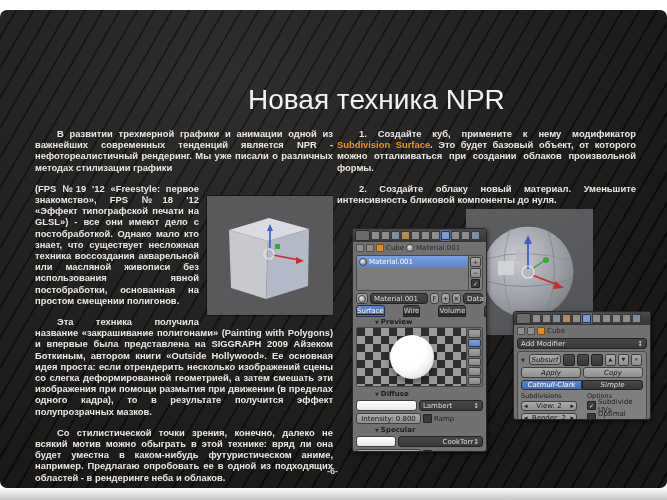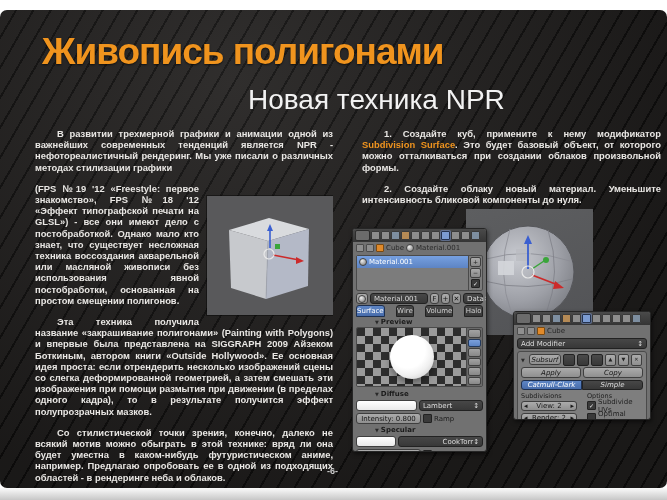--- a/index.html
+++ b/index.html
@@ -14,21 +14,21 @@
   }
   .bottom-strip{position:absolute;left:0;bottom:0;width:667px;height:12px;
     background:linear-gradient(#fbfbfb,#c7c7c7);}
   .title{position:absolute;left:42px;top:31px;margin:0;font-size:37px;font-weight:bold;
     letter-spacing:-1px;color:#f0941e;text-shadow:0 1px 2px rgba(0,0,0,.6);}
   .subtitle{position:absolute;left:248px;top:84px;margin:0;font-size:28px;font-weight:normal;
     color:#f2f2f2;letter-spacing:0;}
   .col{position:absolute;top:128px;color:#e9e7e4;font-size:9.4px;line-height:11.2px;
     font-weight:bold;text-align:justify;}
   .col-left{left:35px;width:298px;}
-  .col-right{left:362px;width:299px;}
+  .col-right{left:337px;width:299px;}
   .para{margin:0 0 10px;text-indent:22px;}
   .para.cont{text-indent:0;}
   .accent{color:#f0941e;}
   .flow{overflow:hidden;}
   .cube-fig{float:right;width:126px;height:119px;margin:13px 0 3px 8px;background:#59595b;
     box-shadow:0 0 0 1px rgba(0,0,0,.4);}
   .page-number{position:absolute;left:327px;top:466px;font-size:9px;color:#cccccc;font-weight:bold;}
 
   
   .viewport{position:absolute;left:466px;top:209px;width:127px;height:126px;z-index:1;
@@ -66,21 +66,21 @@
   .chk{width:7px;height:7px;border-radius:1px;background:#3a3a3a;border:1px solid #222;color:#e8e8e8;
     font-size:6px;line-height:7px;text-align:center;flex:none;}
   .chk.off{color:transparent;}
   .wrow{height:13px;flex:none;display:flex;align-items:center;gap:2px;padding:0 3px;}
   .dark{background:linear-gradient(#474747,#383838);border:1px solid #222;border-radius:3px;
     color:#dcdcdc;display:flex;align-items:center;padding:0 3px;height:11px;box-sizing:border-box;}
   .light{background:linear-gradient(#ababab,#8f8f8f);border:1px solid #3f3f3f;border-radius:3px;
     color:#161616;display:flex;align-items:center;justify-content:center;height:11px;box-sizing:border-box;}
   .swatch{background:linear-gradient(#ffffff,#e9e9e9);border:1px solid #3f3f3f;border-radius:3px;
     height:11px;box-sizing:border-box;}
-  .tabs{height:12px;flex:none;display:flex;gap:11px;padding:0 3px;}
+  .tabs{height:12px;flex:none;display:flex;gap:18px;padding:0 3px;text-decoration:underline;}
   .tab{flex:1;border-radius:3px 3px 0 0;display:flex;align-items:center;justify-content:center;
     background:linear-gradient(#474747,#383838);border:1px solid #222;color:#cfcfcf;}
   .tab.active{background:linear-gradient(#5e86c6,#476cab);color:#fff;border-color:#1e3050;}
   .seclabel{height:10px;flex:none;display:flex;align-items:center;gap:2px;padding:0 22px;color:#1b1b1b;font-weight:bold;}
   .tri{font-size:5px;color:#2a2a2a;}
   .preview{flex:none;height:58px;margin:0 3px 2px;border:1px solid #4a4a4a;border-radius:2px;display:flex;overflow:hidden;}
   .checker{flex:1;position:relative;
     background-image:conic-gradient(#9a9a9a 0 25%, #2d2d2d 0 50%, #9a9a9a 0 75%, #2d2d2d 0);
     background-size:16px 16px;}
   .pv-sphere{position:absolute;left:50%;top:50%;width:44px;height:44px;margin:-22px 0 0 -22px;border-radius:50%;
@@ -105,21 +105,20 @@
   .half>div{flex:1;display:flex;align-items:center;gap:2px;}
   .lblrow{height:9px;font-size:6.5px;color:#202020;}
   .stepper{flex:1;justify-content:space-between;padding:0 2px;height:10px;}
 </style>
 </head>
 <body>
 
 <div class="stage">
   <div class="page-bg"></div>
 
-  <h1 class="title">Живопись полигонами</h1>
   <h2 class="subtitle">Новая техника NPR</h2>
 
   <div class="col col-left">
     <p class="para"><span>В развитии трехмерной графики и анимации одной из важнейших современных тенденций является</span>
       <span class="b">NPR</span>
       <span>- нефотореалистичный рендеринг. Мы уже писали о различных методах стилизации графики</span></p>
     <div class="flow">
       <div class="cube-fig">
         <svg width="126" height="119" viewBox="0 0 126 119">
           <rect x="0" y="0" width="126" height="119" fill="#59595b"></rect>

